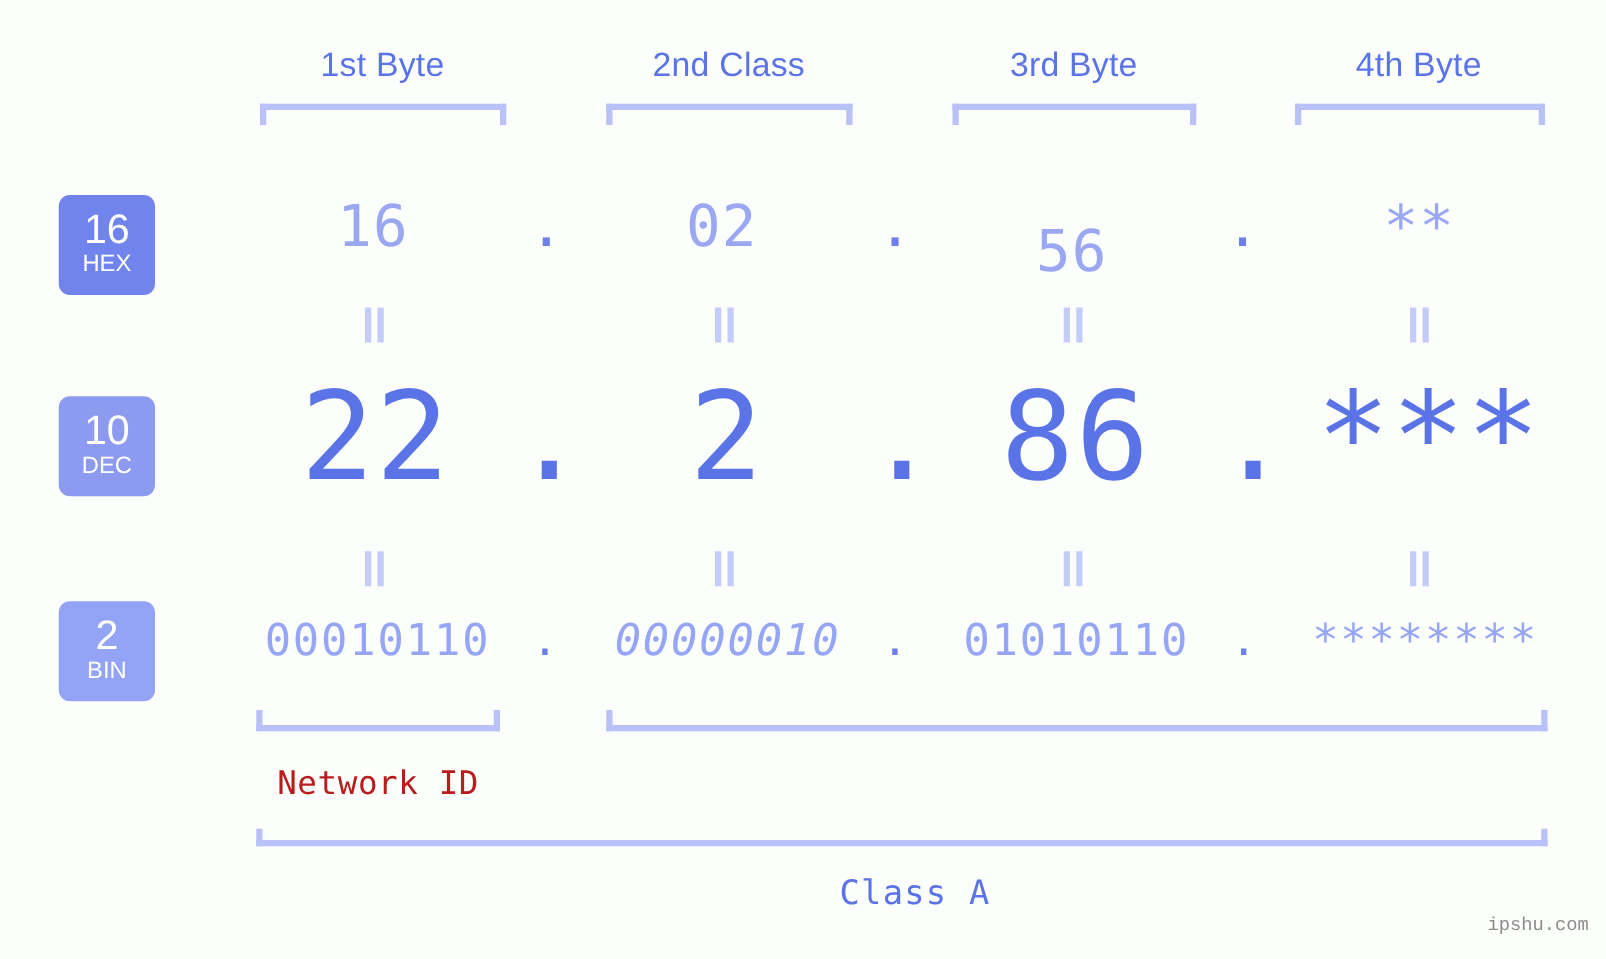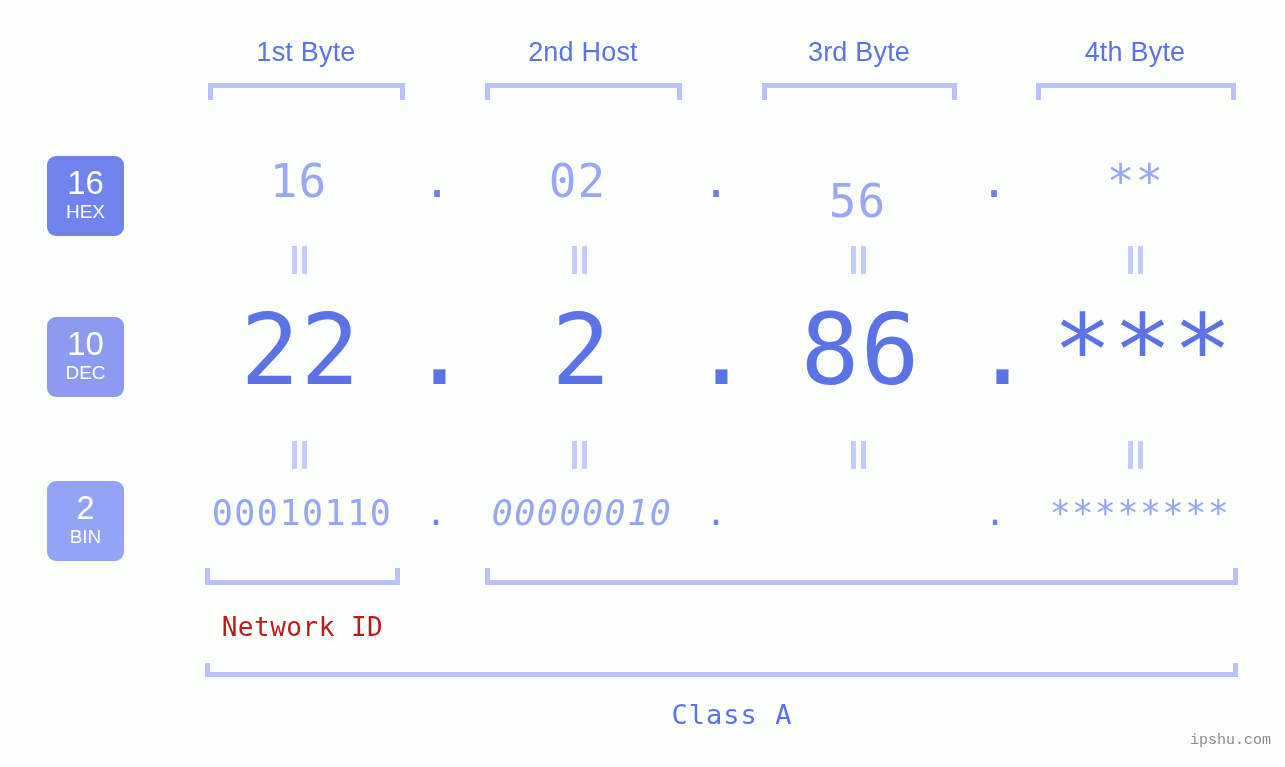--- a/index.html
+++ b/index.html
@@ -194,21 +194,21 @@
     color: #8c8c8c;
     letter-spacing: 0px;
   }
 </style>
 </head>
 <body>
 
 <div class="stage">
 
   <div class="byte-head" style="left:206px; width:200px;">1st Byte</div>
-  <div class="byte-head" style="left:483px; width:200px;">2nd Host</div>
+  <div class="byte-head" style="left:483px; width:200px;">2nd Class</div>
   <div class="byte-head" style="left:760px; width:198px;">3rd Byte</div>
   <div class="byte-head" style="left:1034px; width:202px;">4th Byte</div>
 
   <div class="bracket-down" style="left:208px; top:83px; width:197px;"></div>
   <div class="bracket-down" style="left:485px; top:83px; width:197px;"></div>
   <div class="bracket-down" style="left:762px; top:83px; width:195px;"></div>
   <div class="bracket-down" style="left:1036px; top:83px; width:200px;"></div>
 
   <div class="badge" id="badge-hex">
     <span class="num">16</span>
@@ -270,20 +270,21 @@
     </div>
   <div class="eqsep" style="left:1124px; top:441px;">
       <i></i>
       <i></i>
     </div>
 
   <div class="cell bin-val" style="left:198px; width:208px;">00010110</div>
   <div class="cell bin-dot" style="left:423px;">.</div>
   <div class="cell bin-val" style="left:478px; width:208px;font-style:italic;">00000010</div>
   <div class="cell bin-dot" style="left:703px;">.</div>
+  <div class="cell bin-val" style="left:757px; width:208px;">01010110</div>
   <div class="cell bin-dot" style="left:982px;">.</div>
   <div class="cell bin-val" style="left:1036px; width:208px;">********</div>
 
   <div class="bracket-up" style="left:205px; top:568px; width:195px;"></div>
   <div class="bracket-up" style="left:485px; top:568px; width:753px;"></div>
 
   <div class="id-label" style="left:205px; top:610px; width:195px;">Network ID</div>
 
   <div id="class-rule" style="left:205px; top:663px; width:1033px;"></div>
   <div id="class-label" style="left:632px; top:692px; width:200px;">Class A</div>

